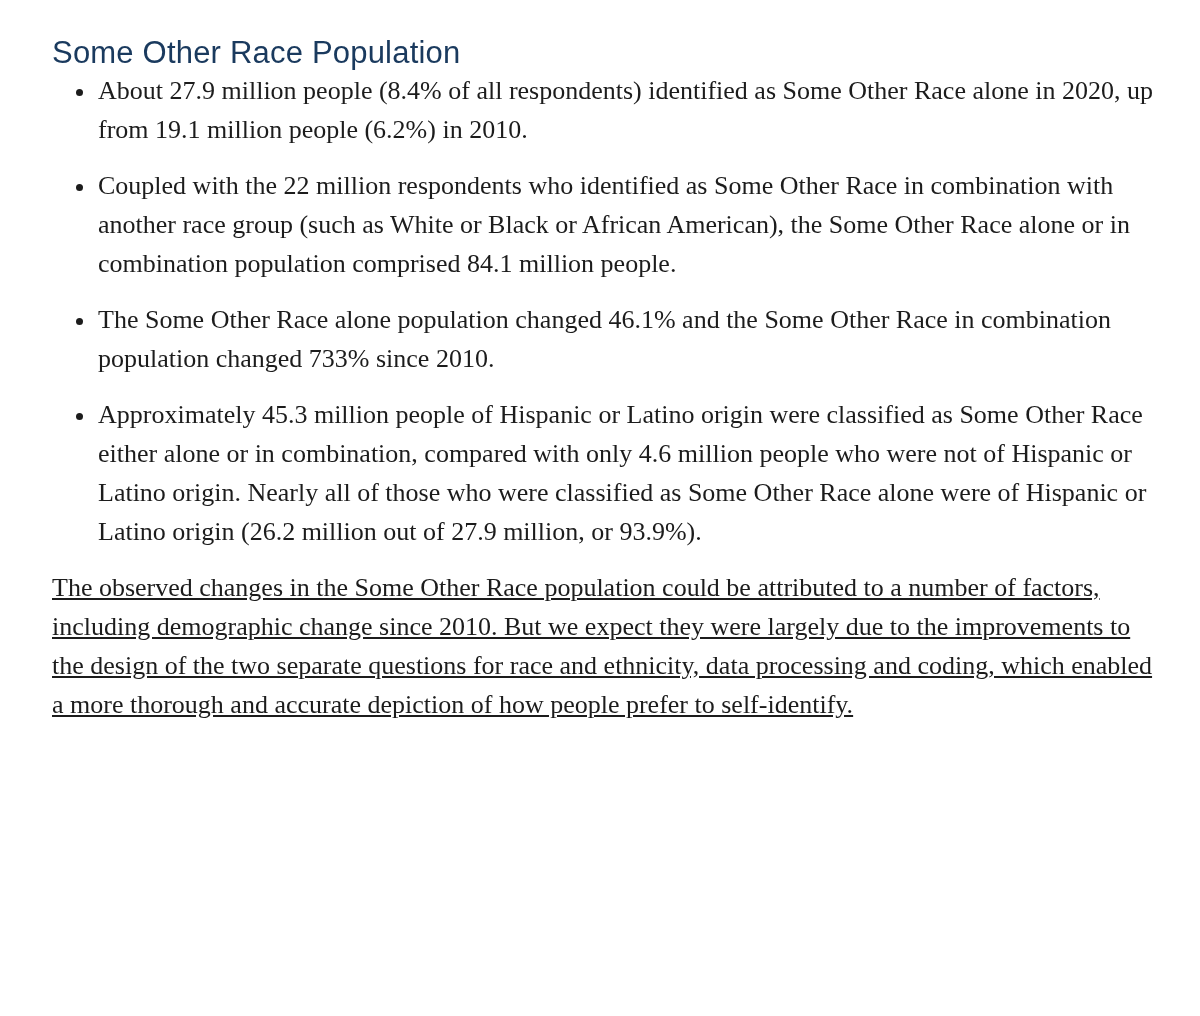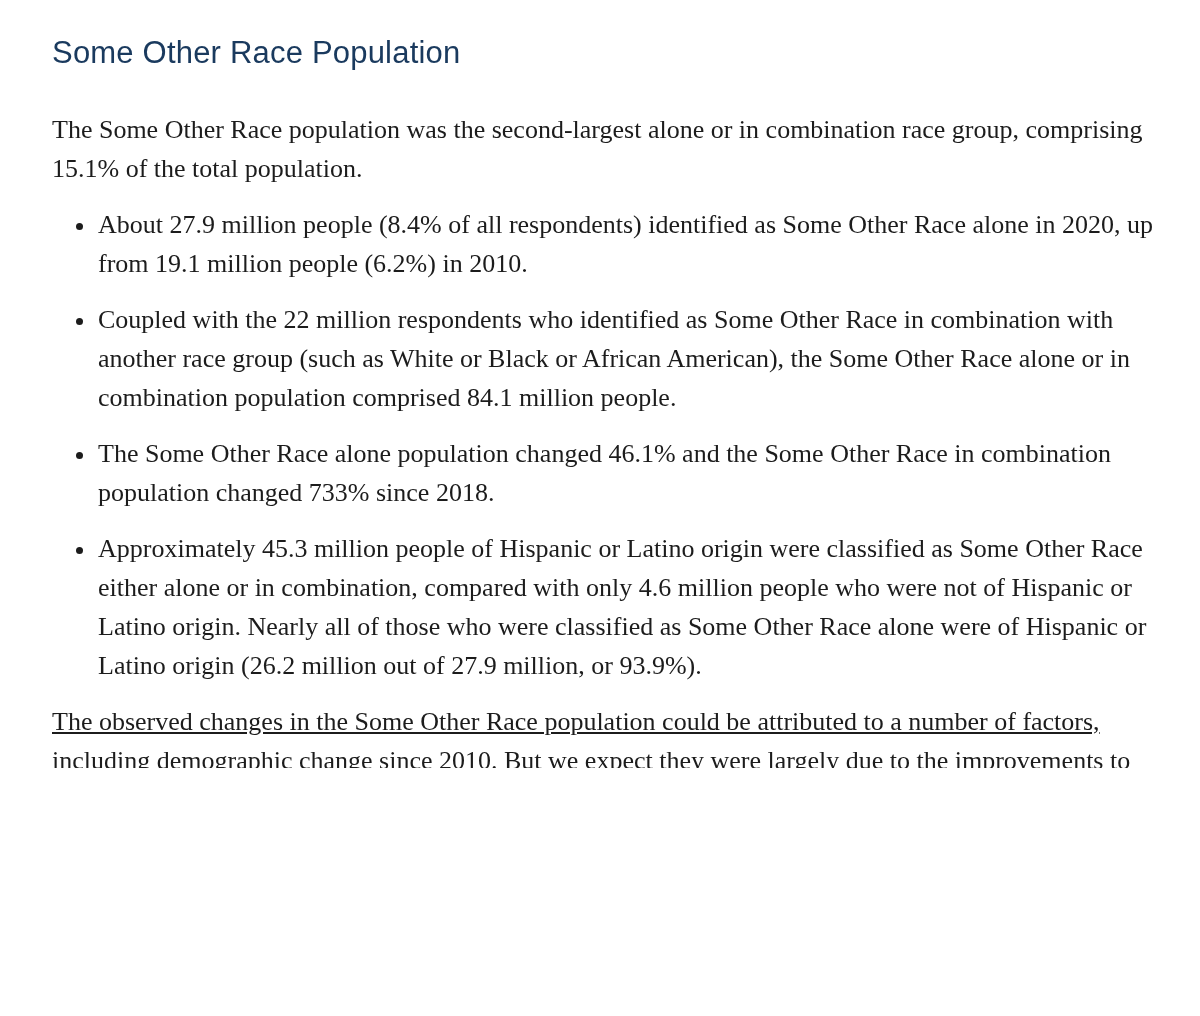--- a/index.html
+++ b/index.html
@@ -62,24 +62,23 @@
     text-decoration: underline;
   }
 </style>
 </head>
 <body>
 
 <div class="page">
 
   <h1 class="section-heading">Some Other Race Population</h1>
 
-  <p class="body-text intro-paragraph">The Some Other Race population was the second-largest alone or in combination race group, comprising 15.1% of the total population.</p>
 
   <ul class="bullet-list body-text">
     <li>About 27.9 million people (8.4% of all respondents) identified as Some Other Race alone in 2020, up from 19.1 million people (6.2%) in 2010.</li>
     <li>Coupled with the 22 million respondents who identified as Some Other Race in combination with another race group (such as White or Black or African American), the Some Other Race alone or in combination population comprised 84.1 million people.</li>
-    <li>The Some Other Race alone population changed 46.1% and the Some Other Race in combination population changed 733% since 2018.</li>
+    <li>The Some Other Race alone population changed 46.1% and the Some Other Race in combination population changed 733% since 2010.</li>
     <li>Approximately 45.3 million people of Hispanic or Latino origin were classified as Some Other Race either alone or in combination, compared with only 4.6 million people who were not of Hispanic or Latino origin. Nearly all of those who were classified as Some Other Race alone were of Hispanic or Latino origin (26.2 million out of 27.9 million, or 93.9%).</li>
   </ul>
 
   <p class="body-text closing-paragraph">The observed changes in the Some Other Race population could be attributed to a number of factors, including demographic change since 2010. But we expect they were largely due to the improvements to the design of the two separate questions for race and ethnicity, data processing and coding, which enabled a more thorough and accurate depiction of how people prefer to self-identify.</p>
 
 </div>
 
 </body></html>

